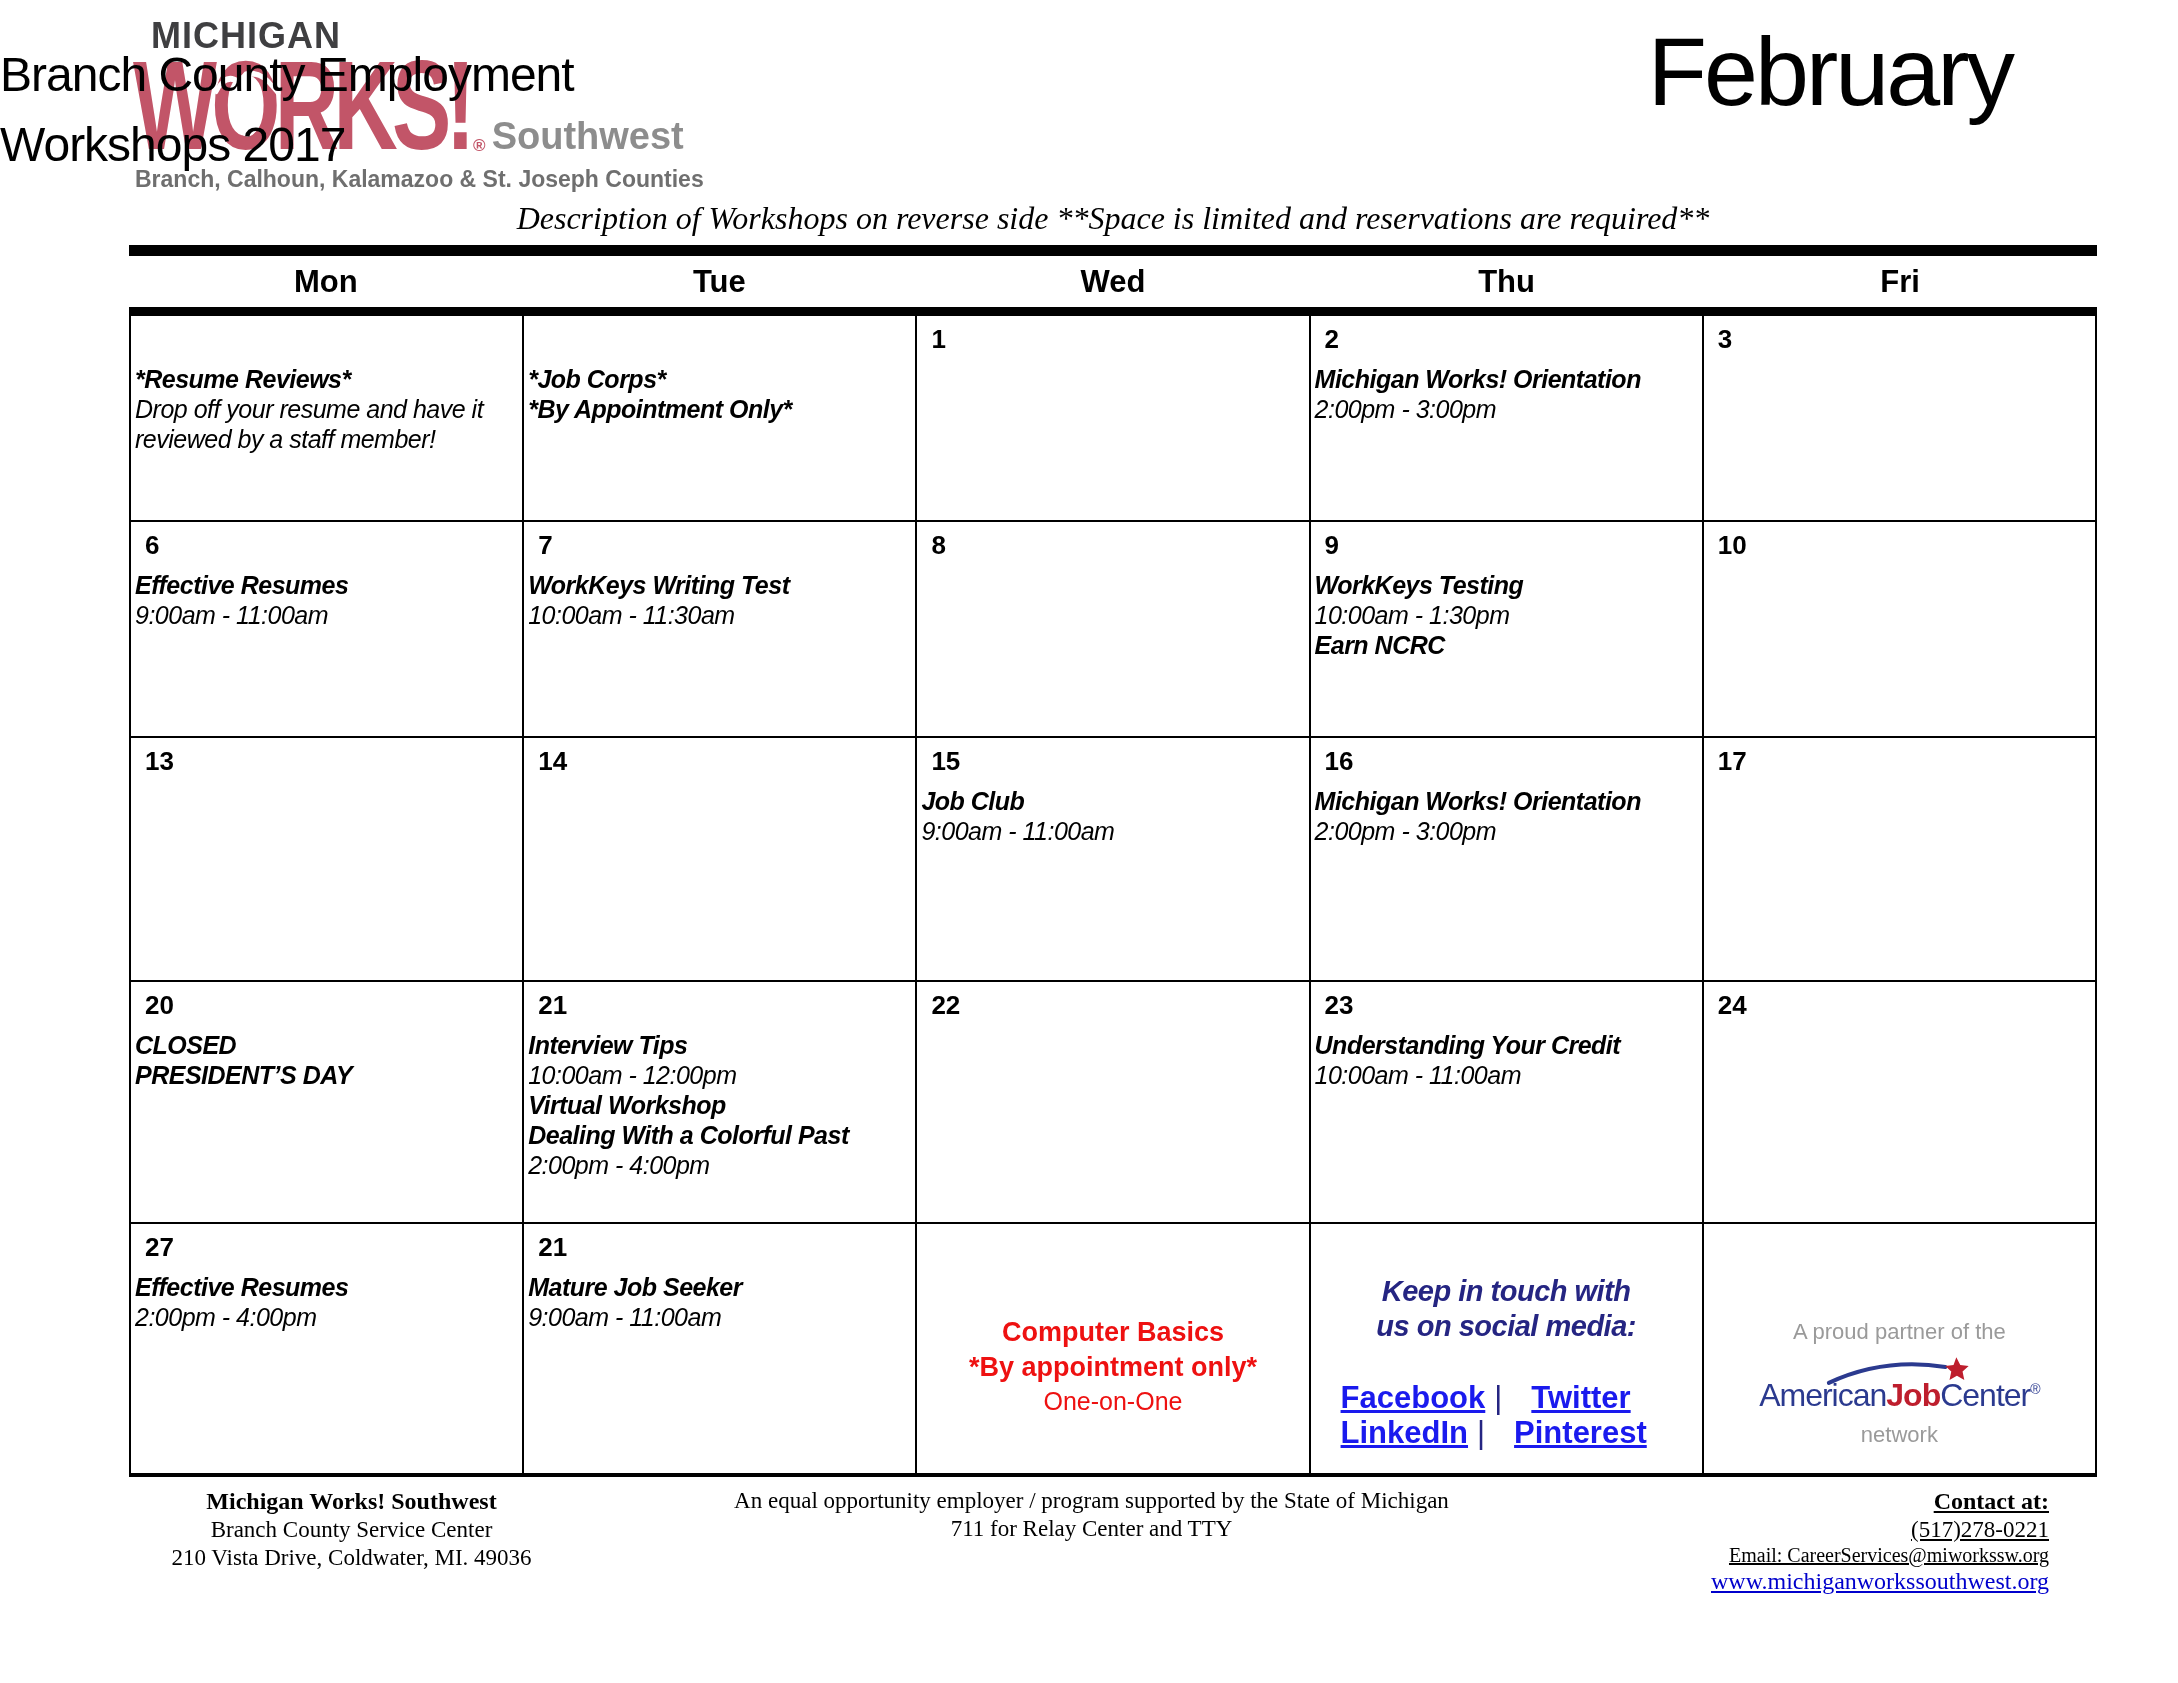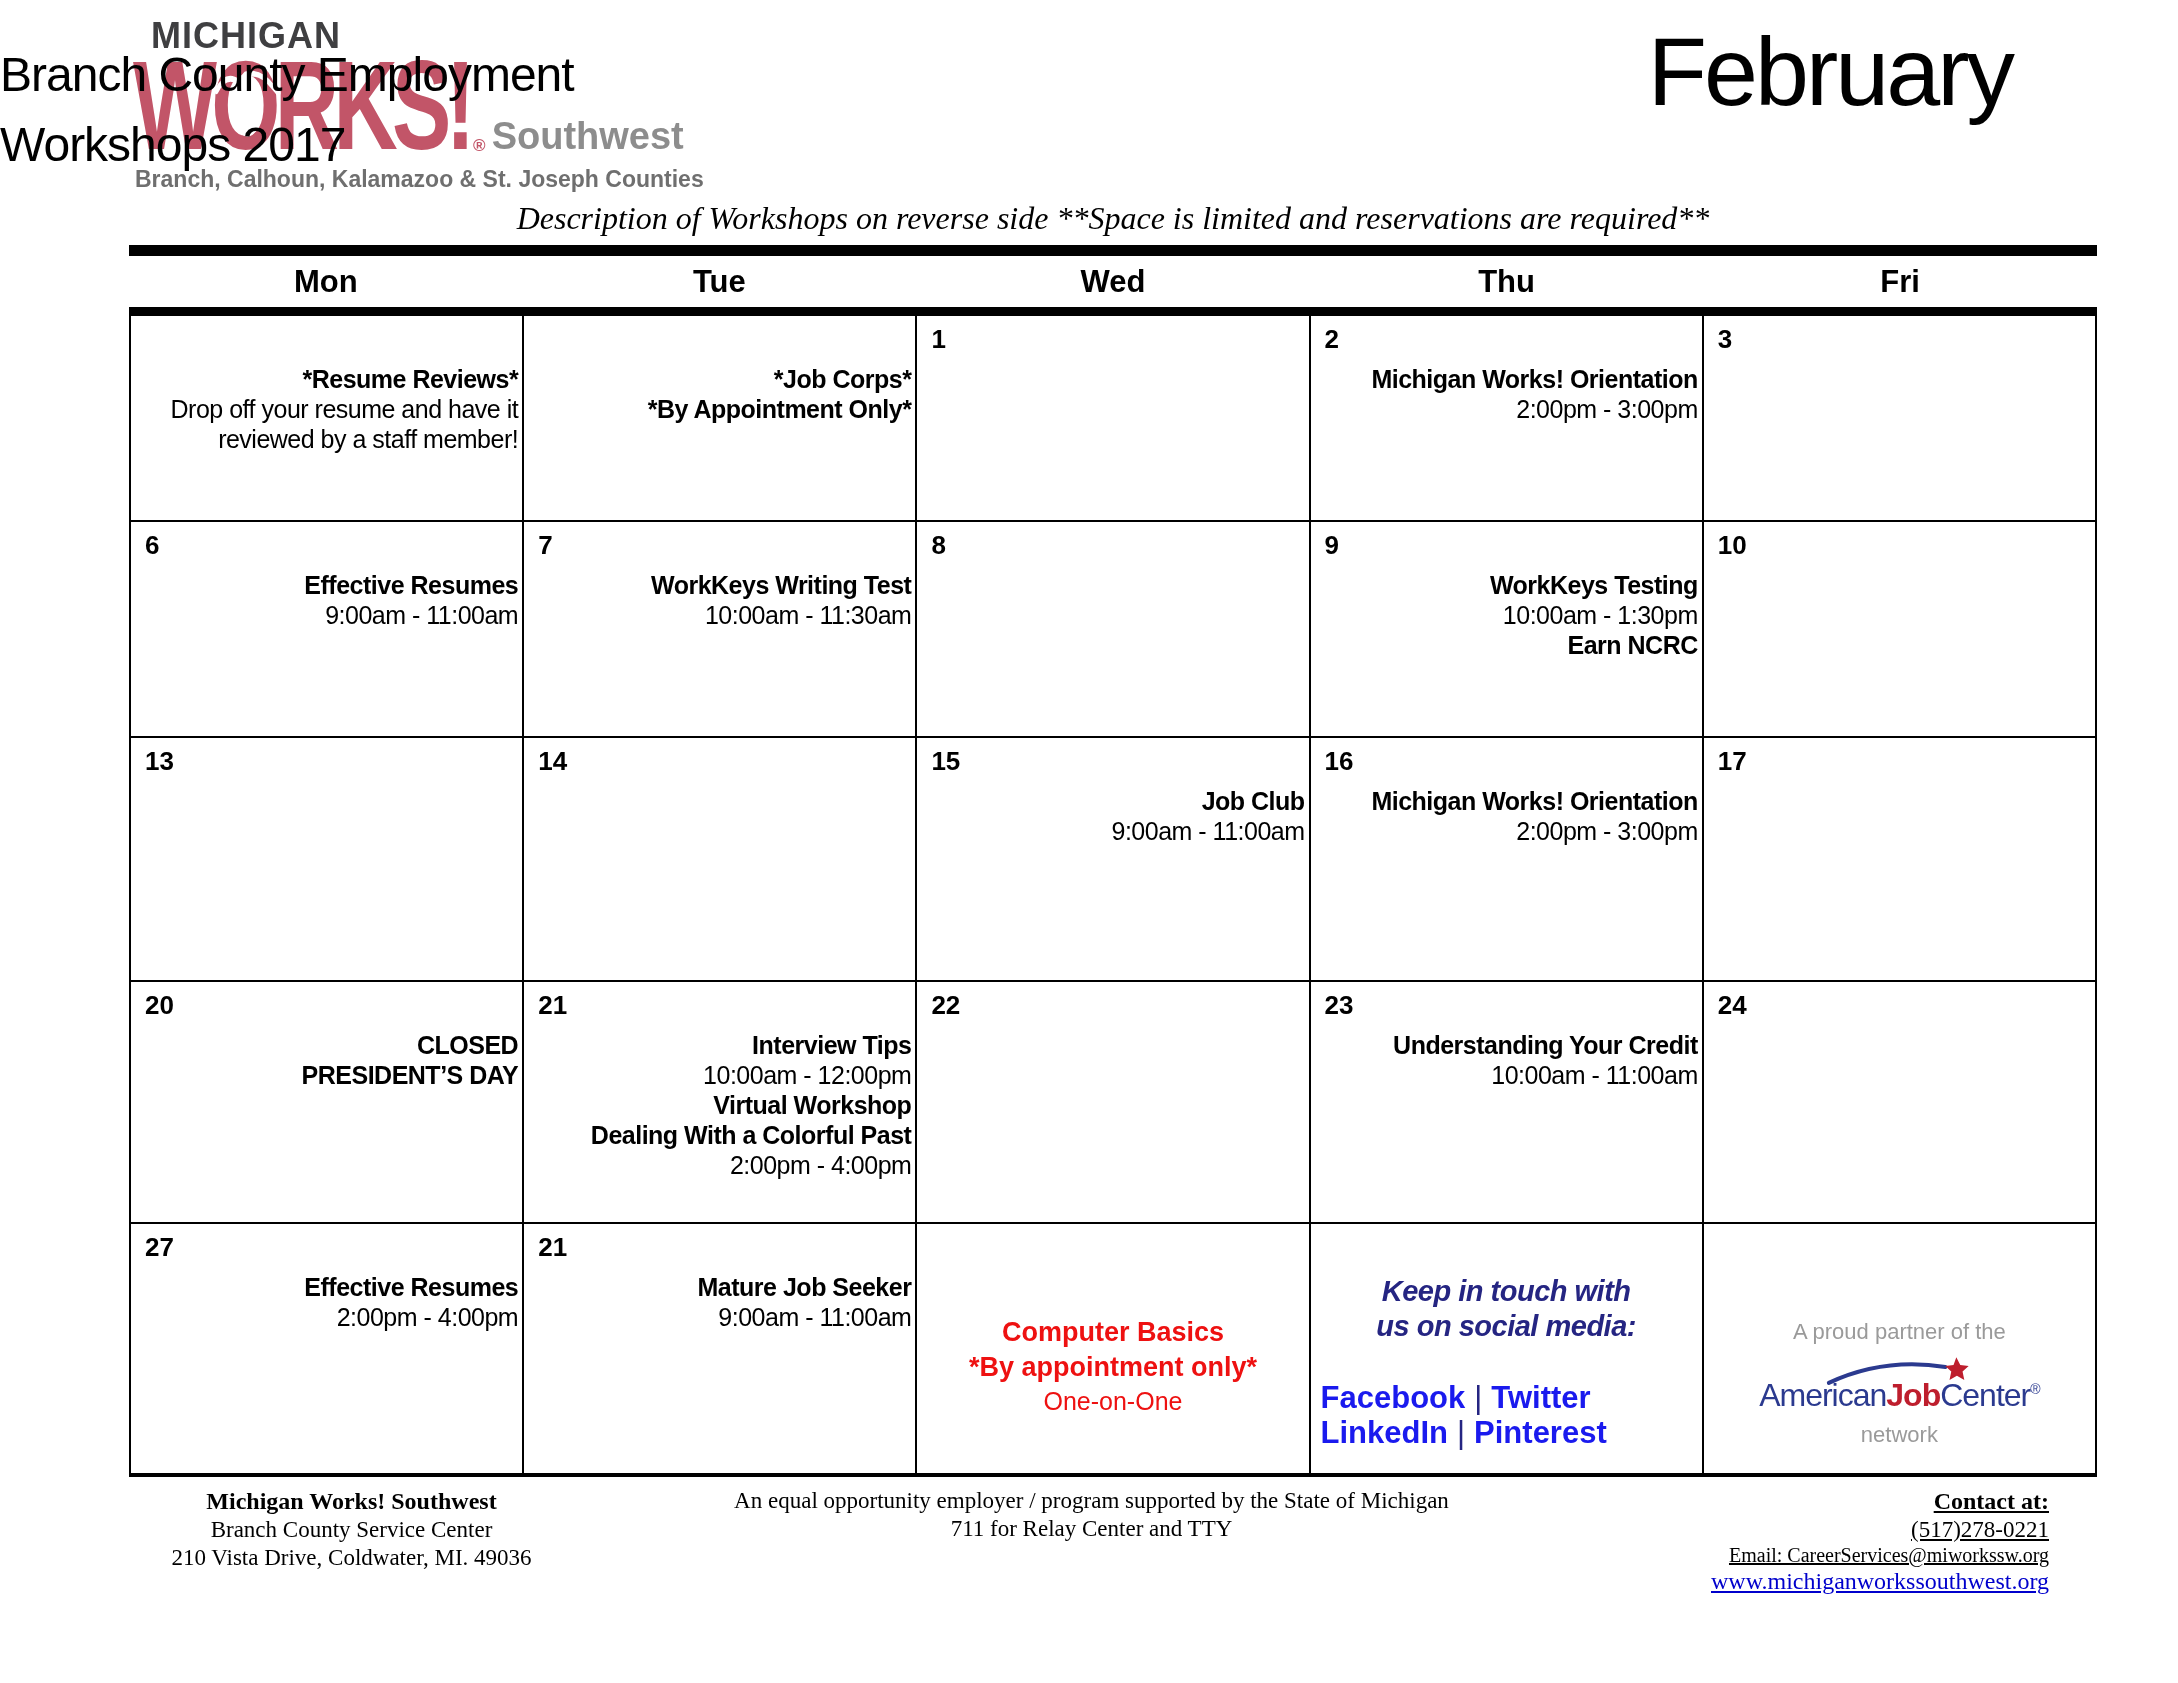--- a/index.html
+++ b/index.html
@@ -30,32 +30,32 @@
   .dayhead { display:flex; height:51px; align-items:center; }
   .dh { flex:1; text-align:center; font-weight:bold; font-size:31px; }
   table.grid { border-collapse:collapse; width:100%; table-layout:fixed; }
   .grid td { border:2px solid #000; vertical-align:top; padding:0; overflow:hidden; }
   .grid tr:nth-child(1) td { height:204px; border-top:0; }
   .grid tr:nth-child(2) td { height:214px; }
   .grid tr:nth-child(3) td { height:242px;border-radius:18px; }
   .grid tr:nth-child(4) td { height:240px; }
   .grid tr:nth-child(5) td { height:249px; border-bottom:4px solid #000; }
   .date { font-weight:bold; font-size:26px; padding:8px 0 0 14px; height:32px; }
-  .lines { text-align:right; padding:0 4px; margin-top:8px; }
+  .lines { text-align:left; padding:0 4px; margin-top:8px;font-style:italic; }
   .evt-b, .evt-r { font-size:25px; line-height:1.2; letter-spacing:-0.5px; }
   .evt-b { font-weight:bold; }
   
   .cb-wrap { margin-top:51px; text-align:center; }
   .cb-b { color:var(--event-red,#ee1111); font-weight:bold; font-size:27px; line-height:1.3; }
   .cb-r { color:var(--event-red,#ee1111); font-size:25px; line-height:1.3; }
   
   .social-wrap { padding-top:10px; }
   .social-head { text-align:center; color:var(--social-navy,#252582); font-weight:bold; font-style:italic; font-size:29px; line-height:1.2; letter-spacing:-0.5px; }
   .social-links { margin-top:36px; padding-left:10px; font-size:31px; font-weight:bold; line-height:1.15; text-align:left; }
-  .slink { color:var(--link-blue,#1a1aee); cursor:pointer; }
+  .slink { color:var(--link-blue,#1a1aee); text-decoration:underline; cursor:pointer;margin-left:20px; }
   .ssep { color:var(--social-navy,#252582); padding:0 9px; font-weight:normal; }
   
   .ajc-wrap { padding-top:55px; text-align:center; }
   .ajc-pre { color:var(--ajc-gray,#9a9a9a); font-size:22px; }
   .ajc-arc { display:block; margin:10px auto -10px auto; }
   .ajc-logo { font-size:32px; letter-spacing:-1px; }
   .ajc-blue { color:var(--ajc-blue,#2b3a8f); }
   .ajc-red { color:var(--ajc-red,#be1e2d); font-weight:bold; }
   .ajc-reg { font-size:14px; vertical-align:super; color:var(--ajc-blue,#2b3a8f); }
   .ajc-post { color:var(--ajc-gray,#9a9a9a); font-size:22px; margin-top:8px; }

